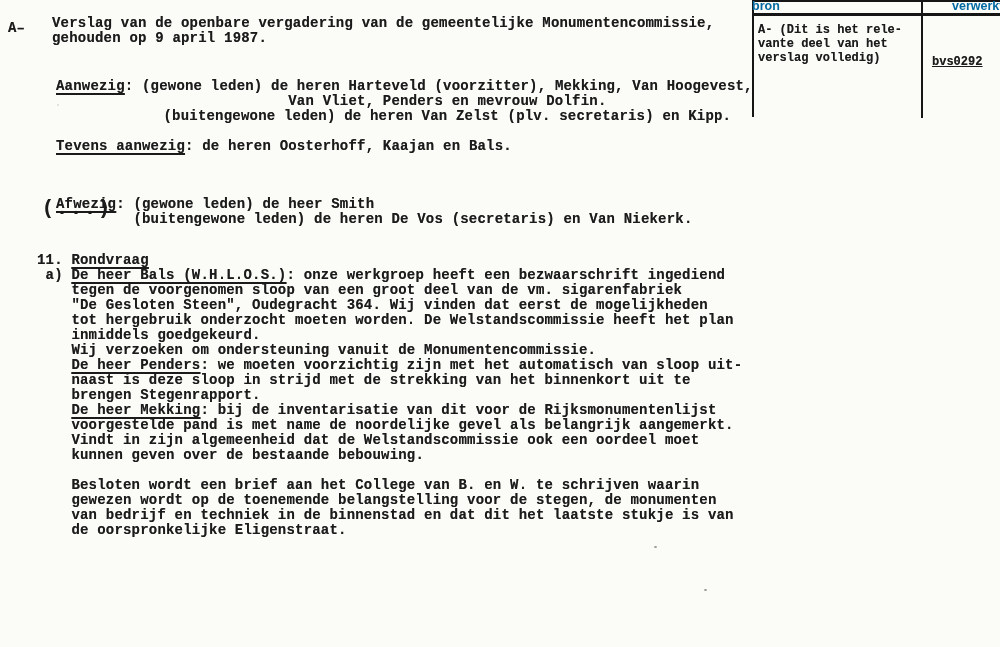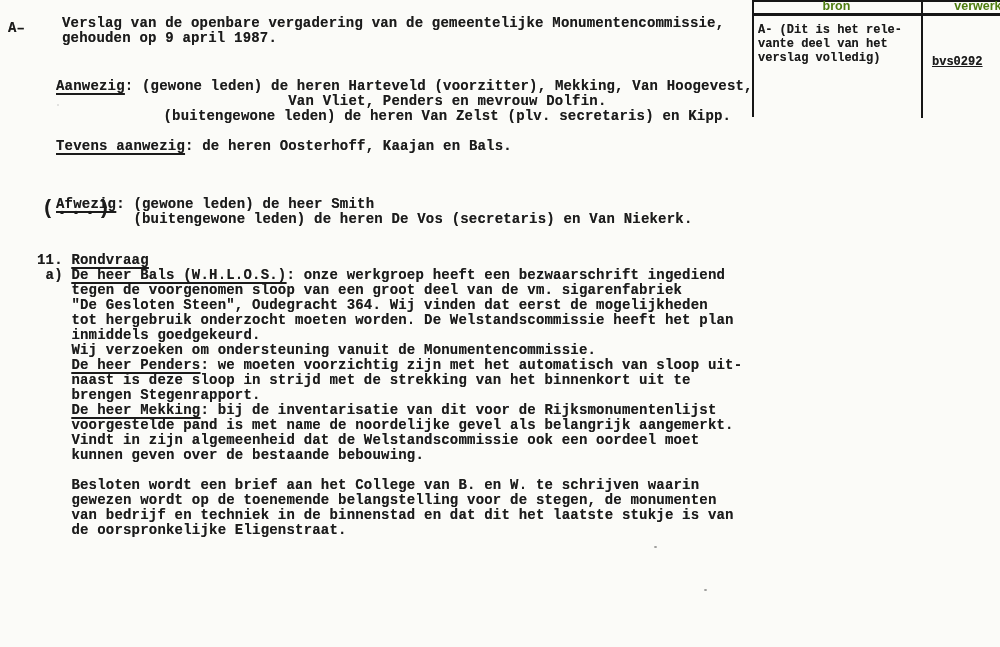--- a/index.html
+++ b/index.html
@@ -35,21 +35,21 @@
     line-height:15px;
   }
   .ul{
     text-decoration:underline;
     text-decoration-thickness:1.5px;
     text-underline-offset:2.5px;
   }
   .margin-note{
     left:8px; top:20px;
   }
-  .intro{ left:62px; top:16px;font-family:Liberation Mono, monospace; }
+  .intro{ left:52px; top:16px;font-family:Liberation Mono, monospace; }
   .aanwezig{ left:56px; top:79px;text-align:center; }
   .tevens{ left:56px; top:139px; }
   .afwezig{ left:56px; top:169px;margin-top:28px; }
   .ellipsis{
     left:42px; top:196px;
     font-size:20px;
     letter-spacing:2px;
     line-height:26px;
   }
   .agenda{ left:37px; top:253px; }
@@ -67,22 +67,22 @@
   }
   .stamp .divider{
     position:absolute; left:169px; top:0; width:2px; height:118px; background:var(--line);
   }
   .stamp .header-rule{
     position:absolute; left:0; top:13px; width:248px; height:3px; background:var(--line);
   }
   .stamp .hcell{
     position:absolute; top:0; height:13px;
     font-family:"Liberation Sans","DejaVu Sans",sans-serif;
-    font-size:12.5px; font-weight:700; color:#4d7c0f;
-    text-align:center; line-height:13px;
+    font-size:12.5px; font-weight:700; color:#0369a1;
+    line-height:13px;
   }
   .stamp .hcell.bron{ left:0; width:169px; }
   .stamp .hcell.verwerkt{ left:171px; width:56px;padding-left:29px; }
   .stamp .bron-body{
     position:absolute; left:6px; top:23px;
     font-size:12px; letter-spacing:0; text-shadow:0 0 0.4px rgba(20,20,20,0.5);
   }
   .stamp .bron-body .tline{ height:14px; line-height:14px; }
   .stamp .verwerkt-body{
     position:absolute; left:180px; top:55px;

